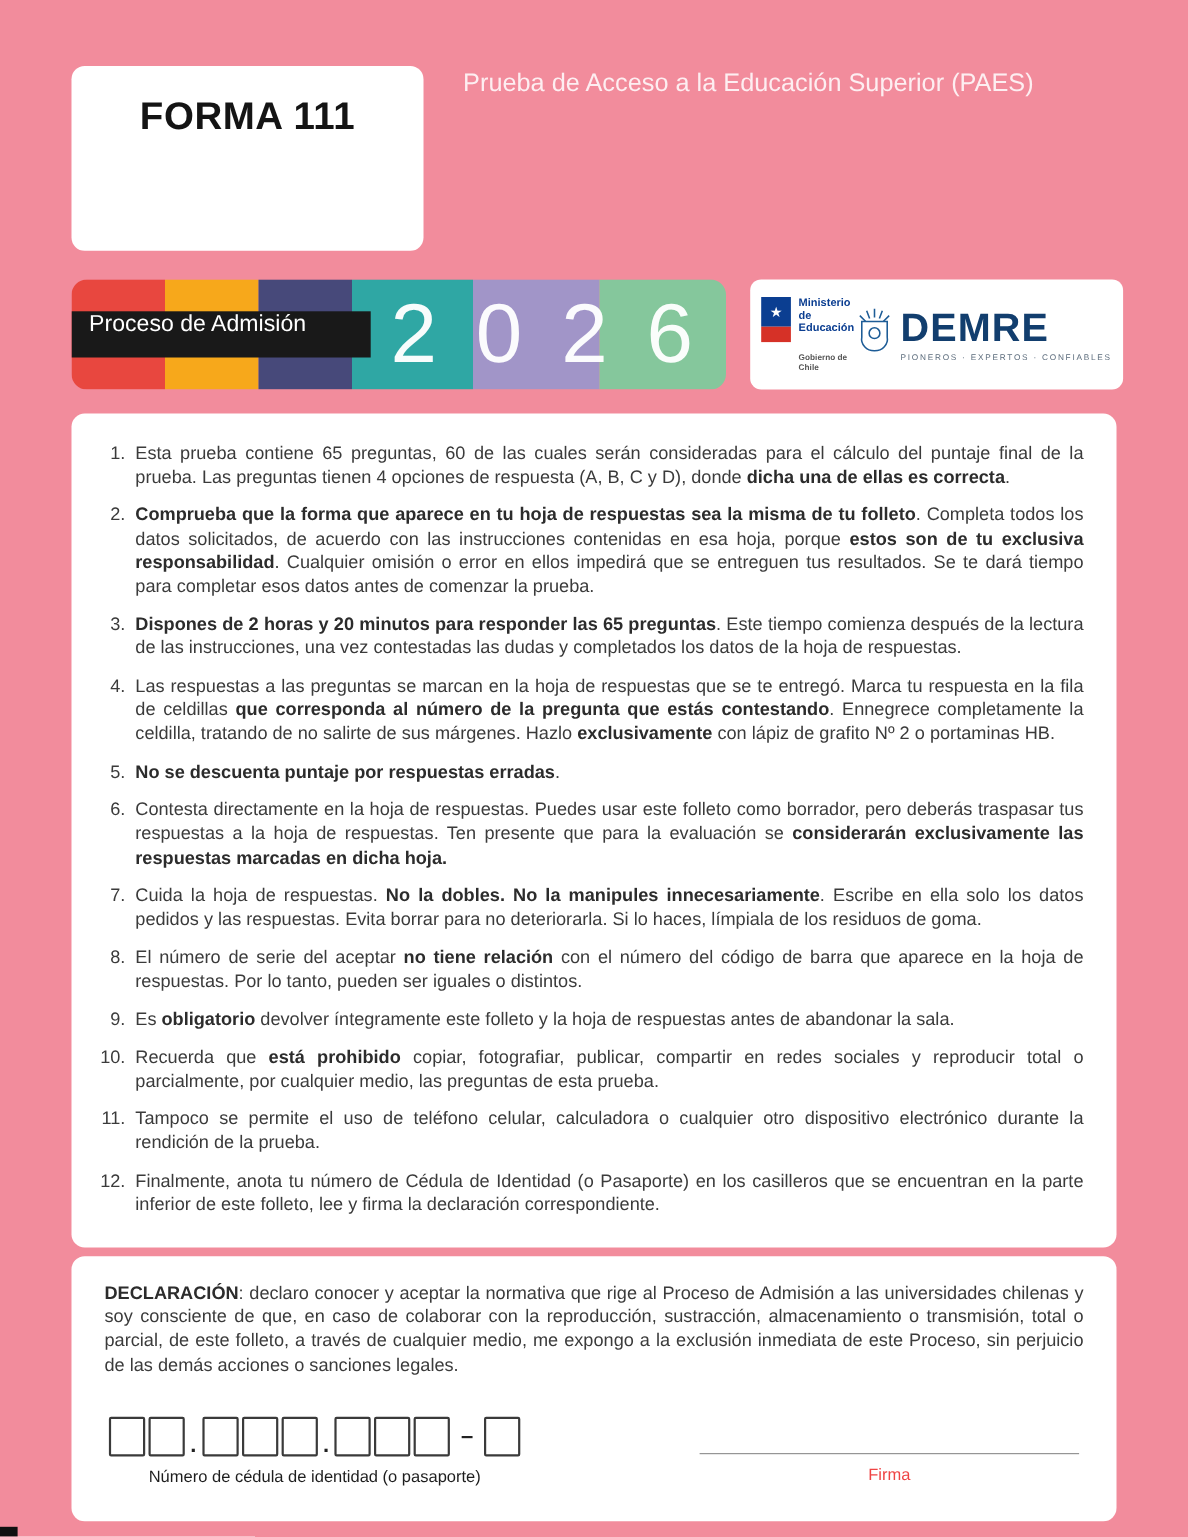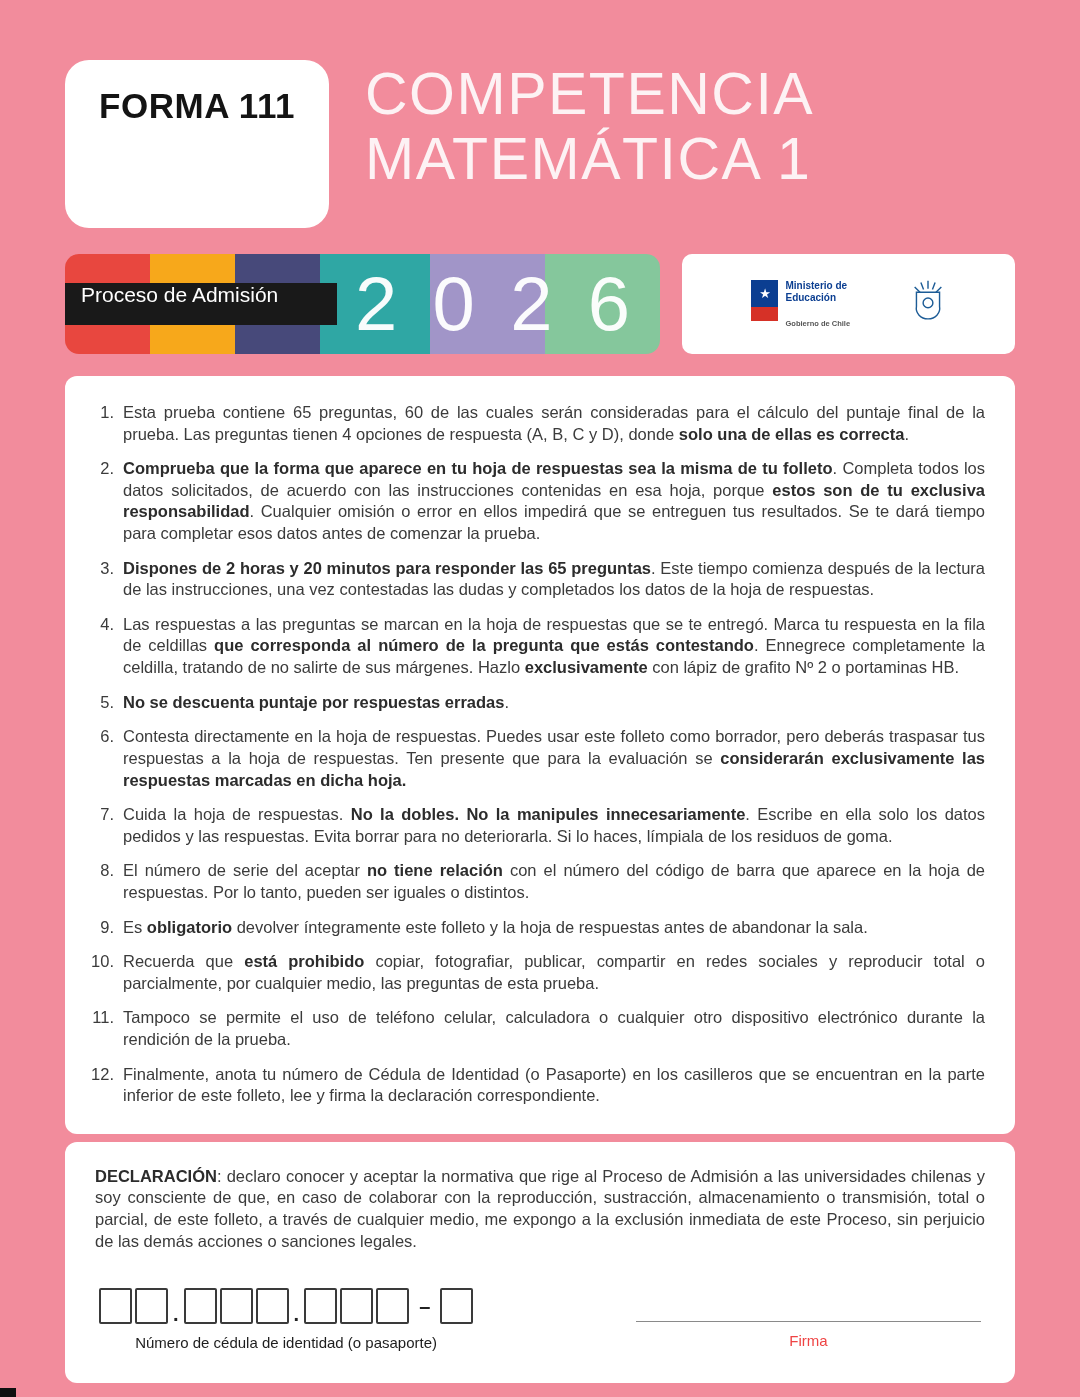--- a/index.html
+++ b/index.html
@@ -2,21 +2,21 @@
 <html><head>
 <meta charset="utf-8">
 <style>
   *{box-sizing:border-box;margin:0;padding:0}
   html,body{background:#ffffff}
   body{font-family:"Liberation Sans", sans-serif;}
   .page{position:relative;width:1080px;height:1397px;background:#F28C9C;padding:60px 65px 0 65px;overflow:hidden;margin:0 auto;}
 
   
   .header{display:flex;align-items:flex-start;}
-  .forma-box{width:264px;height:168px;background:#ffffff;border-radius:24px;padding-top:26px;text-align:center;flex:none;}
+  .forma-box{width:320px;height:168px;background:#ffffff;border-radius:12px;padding-top:26px;text-align:center;flex:none;}
   .forma-text{font-size:35px;font-weight:700;color:#141414;letter-spacing:.5px;}
   .title-block{margin-left:36px;padding-top:2px;}
   .paes-line{font-size:23px;color:#fdeef1;margin-bottom:8px;font-weight:400;}
   .main-title{font-size:59px;line-height:1.1;font-weight:400;color:#fdf2f4;letter-spacing:1.5px;}
 
   
   .banner-row{display:flex;margin-top:26px;height:100px;gap:22px;}
   .banner-strip{position:relative;width:595px;flex:none;display:flex;border-radius:14px;overflow:hidden;}
   .seg{height:100%;}
   .admission-bar{position:absolute;left:0;top:29px;height:42px;width:272px;background:#191919;color:#fff;font-size:21px;display:flex;align-items:flex-start;padding-left:16px;}
@@ -60,24 +60,21 @@
 </head>
 <body>
 
 <div class="page">
 
   <div class="header">
     <div class="forma-box">
       <div class="forma-text">FORMA 111</div>
     </div>
     <div class="title-block">
-      <div class="main-title">
-        <span>COMPETENCIA</span><br>
-        <span>MATEMÁTICA 1</span>
-      </div>
+      <div class="paes-line">Prueba de Acceso a la Educación Superior (PAES)</div>
     </div>
   </div>
 
   <div class="banner-row">
     <div class="banner-strip">
       <div class="admission-bar">
         <span>Proceso de Admisión</span>
       </div>
       <div class="year-digits">
         <span>2</span>
@@ -109,29 +106,33 @@
       <div class="demre">
         <span>
           <svg viewBox="0 0 40 54" width="36" height="48" aria-hidden="true">
             <g fill="none" stroke="#1d5c96" stroke-width="1.6">
               <path d="M7 16 h26 v16 a13 12 0 0 1 -13 14 a13 12 0 0 1 -13 -14 z"></path>
               <circle cx="20" cy="28" r="5.5"></circle>
               <path d="M20 3 v9 M12 5 l3 8 M28 5 l-3 8 M5 10 l6 6 M35 10 l-6 6"></path>
             </g>
           </svg>
         </span>
+        <div>
+          <div class="demre-name">DEMRE</div>
+          <div class="demre-tagline">PIONEROS · EXPERTOS · CONFIABLES</div>
+        </div>
       </div>
     </div>
   </div>
 
   <div class="panel instructions">
     <div>
     <div class="instr">
       <div class="num">1.</div>
-      <div class="txt"><span>Esta prueba contiene 65 preguntas, 60 de las cuales serán consideradas para el cálculo del puntaje final de la prueba. Las preguntas tienen 4 opciones de respuesta (A, B, C y D), donde </span><span class="b">solo una de ellas es correcta</span><span>.</span></div>
+      <div class="txt"><span>Esta prueba contiene 65 preguntas, 60 de las cuales serán consideradas para el cálculo del puntaje final de la prueba. Las preguntas tienen 4 opciones de respuesta (A, B, C y D), donde </span><span class="b">dicha una de ellas es correcta</span><span>.</span></div>
     </div>
 
     <div class="instr">
       <div class="num">2.</div>
       <div class="txt"><span class="b">Comprueba que la forma que aparece en tu hoja de respuestas sea la misma de tu folleto</span><span>. Completa todos los datos solicitados, de acuerdo con las instrucciones contenidas en esa hoja, porque </span><span class="b">estos son de tu exclusiva responsabilidad</span><span>. Cualquier omisión o error en ellos impedirá que se entreguen tus resultados. Se te dará tiempo para completar esos datos antes de comenzar la prueba.</span></div>
     </div>
 
     <div class="instr">
       <div class="num">3.</div>
       <div class="txt"><span class="b">Dispones de 2 horas y 20 minutos para responder las 65 preguntas</span><span>. Este tiempo comienza después de la lectura de las instrucciones, una vez contestadas las dudas y completados los datos de la hoja de respuestas.</span></div>

